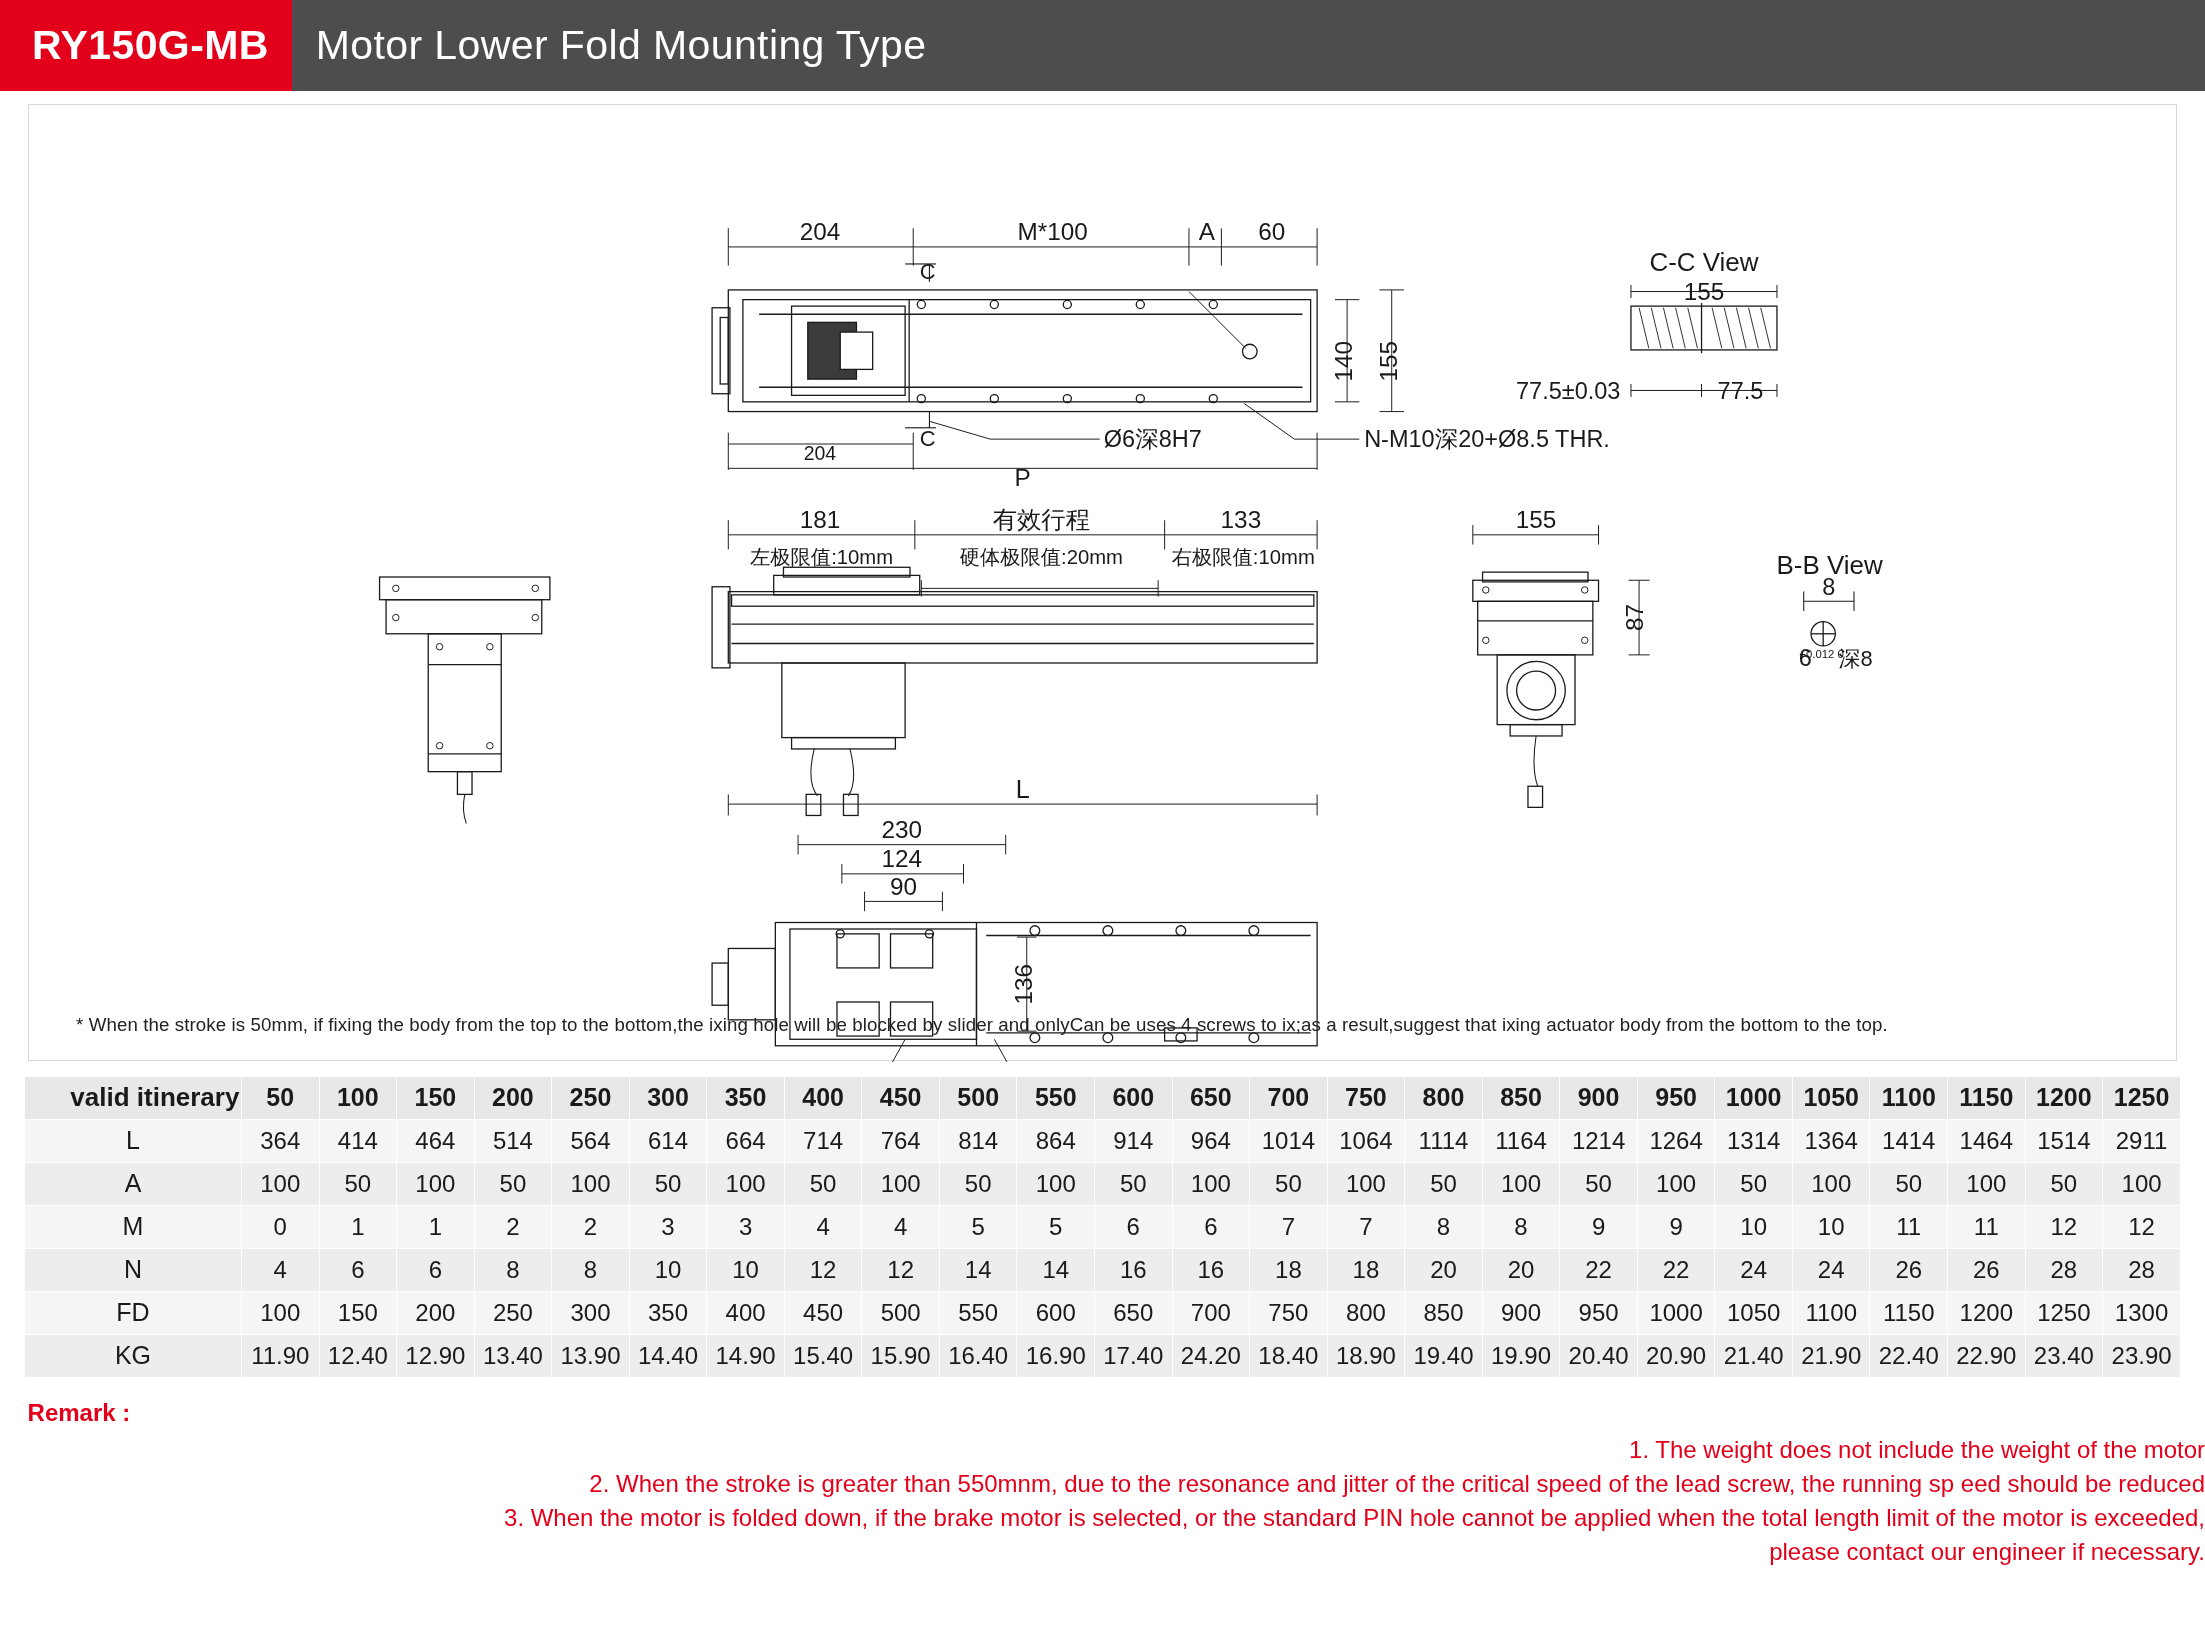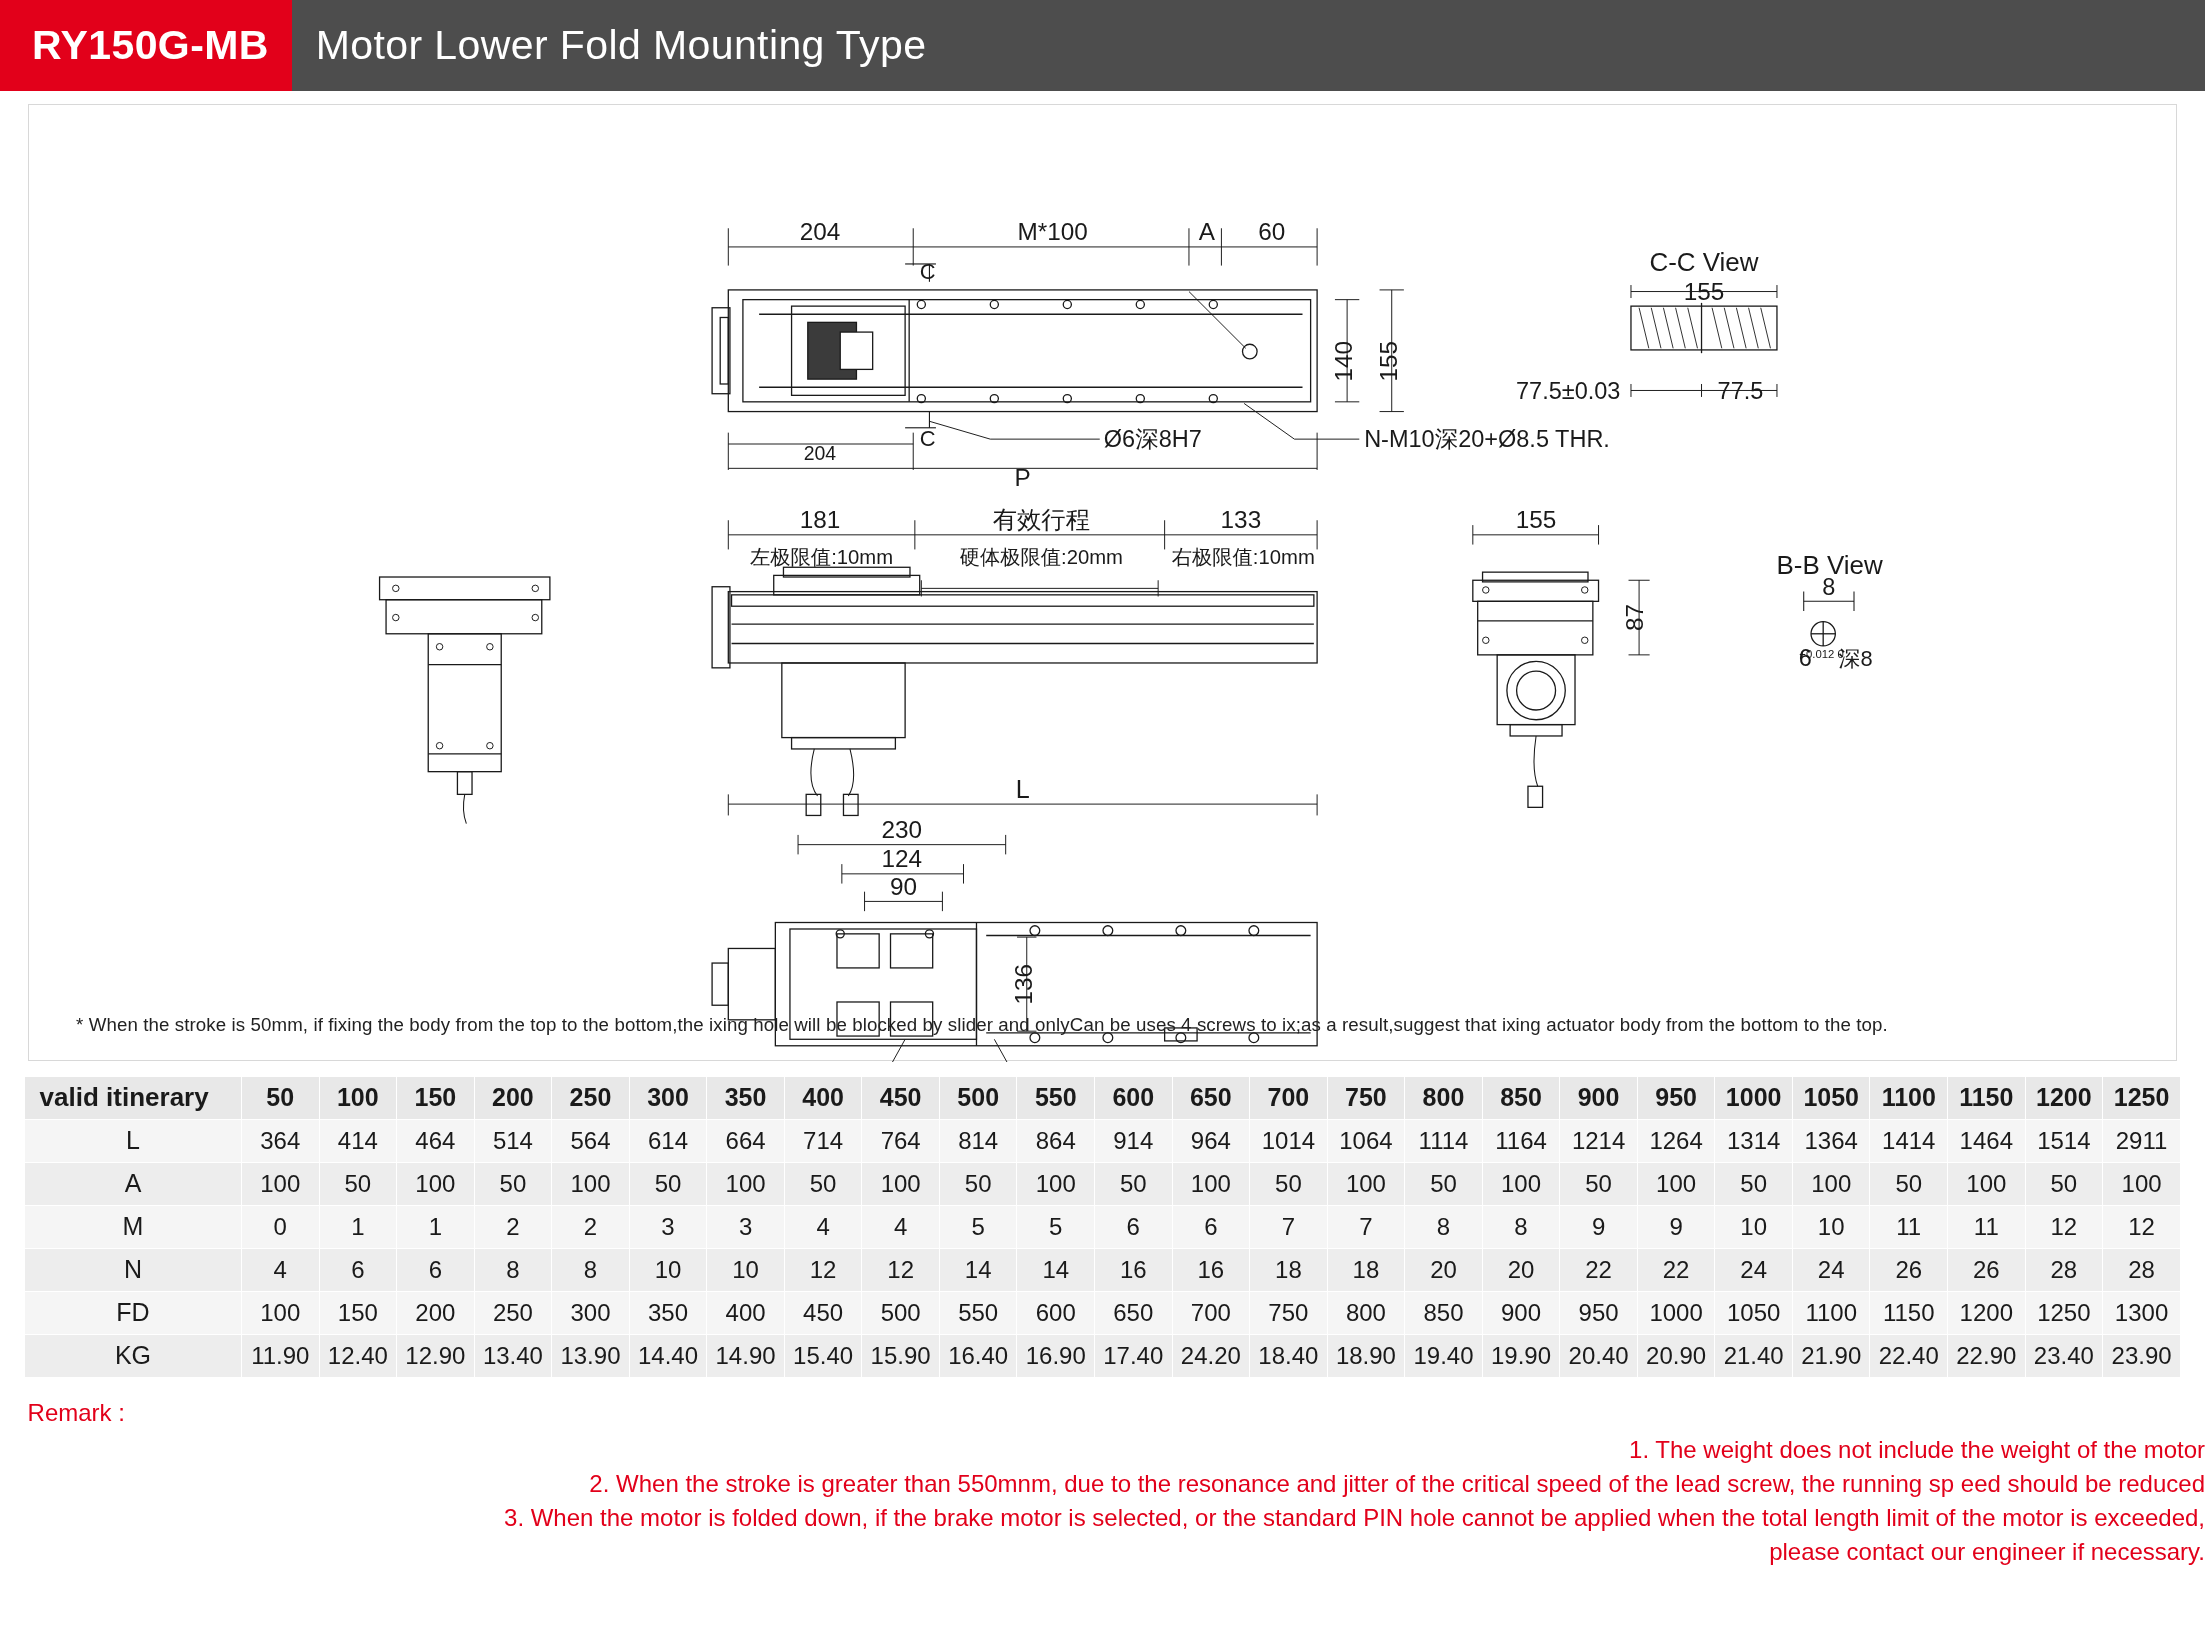--- a/index.html
+++ b/index.html
@@ -81,21 +81,21 @@
     height: 43px;
     padding: 0 1.6px;
     white-space: nowrap;
   }
   table.spec thead th {
     background: #e8e8e8;
     font-weight: bold;
     font-size: 25px;
   }
   table.spec thead th.first-col {
-    text-align: left;
+    text-align: right;
     padding-left: 14.6px;
     font-size: 26px;
   }
   table.spec tbody tr.odd td { background: #f5f5f5; }
   table.spec tbody tr.even td { background: #ededed; }
   table.spec tbody td.rowlabel {
     background: #f0f0f0;
     font-weight: normal;
     font-size: 25px;
   }
@@ -103,21 +103,21 @@
   table.spec tbody tr.even td.rowlabel { background: #ededed; }
   col.c-first { width: 217px; }
 
   
   .remark {
     margin: 18px 0 0 27.6px;
     color: #e2001a;
     font-size: 24px;
     line-height: 1.42;
   }
-  .remark .remark-title { font-weight: normal; margin-bottom: 3.2px; }
+  .remark .remark-title { font-weight: bold; margin-bottom: 3.2px; }
   .remark .remark-line { white-space: pre-wrap; text-align: right; }
   .remark .remark-cont { padding-left: 24px; }
 
   text { font-family: "Liberation Sans", sans-serif; }
 </style>
 </head>
 <body>
 
 <div class="header">
   <div class="header-code">RY150G-MB</div>

